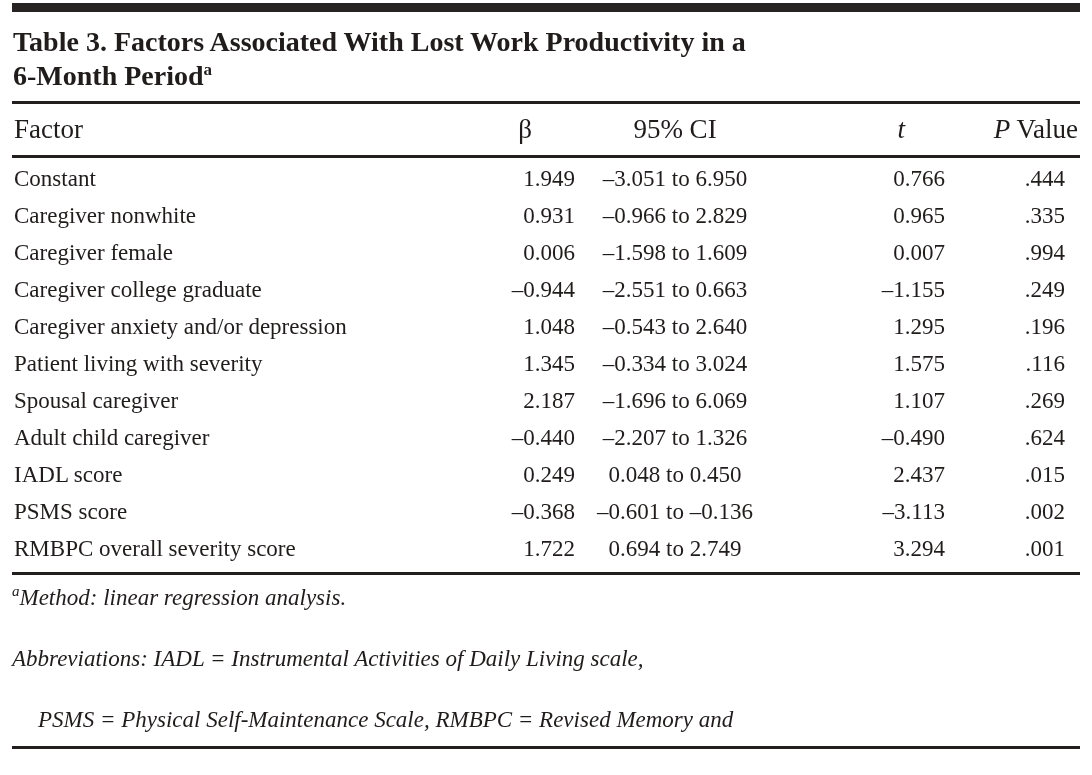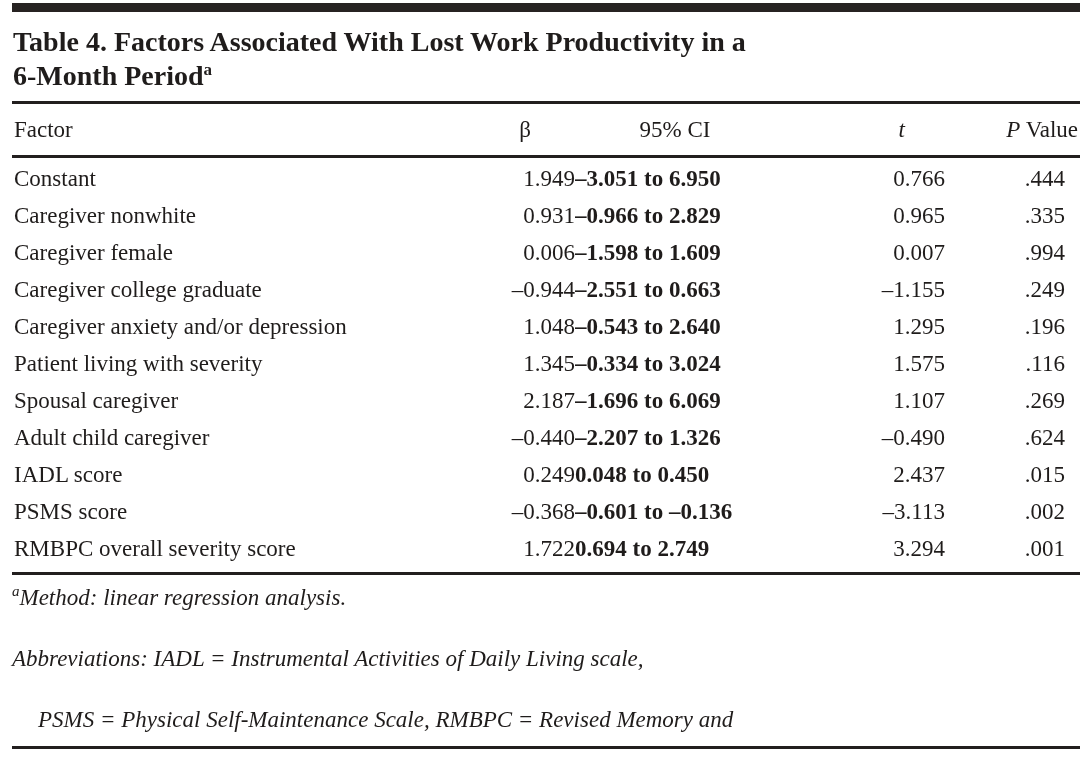--- a/index.html
+++ b/index.html
@@ -40,21 +40,21 @@
     border-top: 3px solid #221f1e;
     border-bottom: 3px solid #221f1e;
   }
   col.c-factor { width: 463px; }
   col.c-beta   { width: 100px; }
   col.c-ci     { width: 200px; }
   col.c-t      { width: 185px; }
   col.c-p      { width: 120px; }
   thead th {
     font-weight: normal;
-    font-size: 23px;
+    font-size: 27px;
     height: 51px;
     border-bottom: 3px solid #221f1e;
     padding: 0;
     vertical-align: middle;
   }
   th.h-factor { text-align: left; padding-left: 2px; }
   th.h-beta   { text-align: center; }
   th.h-ci     { text-align: center; }
   th.h-t      { text-align: right; padding-right: 55px; }
   th.h-p      { text-align: right; padding-right: 2px; }
@@ -62,21 +62,21 @@
     font-size: 23px;
     line-height: 37px;
     padding: 0;
     white-space: nowrap;
     overflow: hidden;
   }
   tbody tr:first-child td { padding-top: 2px; }
   tbody tr:last-child td  { padding-bottom: 5px; }
   td.d-factor { text-align: left; padding-left: 2px; }
   td.d-beta   { text-align: right; }
-  td.d-ci     { text-align: left; font-weight: bold; }
+  td.d-ci     { text-align: center; }
   td.d-t      { text-align: right; padding-right: 15px; }
   td.d-p      { text-align: right; padding-right: 15px; }
   .it { font-style: italic; }
   .footnotes {
     margin-top: 6px;
   }
   .footnote {
     font-size: 23px;
     line-height: 34px;
     margin: 0;
@@ -95,21 +95,21 @@
     margin-top: 9px;
   }
 </style>
 </head>
 <body>
 
 <div class="page">
 
   <div class="top-bar"></div>
 
-  <h1 class="title"><span>Table 4. Factors Associated With Lost Work Productivity in a</span><br><span>6-Month Period</span><sup>a</sup></h1>
+  <h1 class="title"><span>Table 3. Factors Associated With Lost Work Productivity in a</span><br><span>6-Month Period</span><sup>a</sup></h1>
 
   <table class="data">
     <colgroup>
       <col class="c-factor">
         <col class="c-beta">
         <col class="c-ci">
         <col class="c-t">
         <col class="c-p">
     </colgroup>
     <thead>

